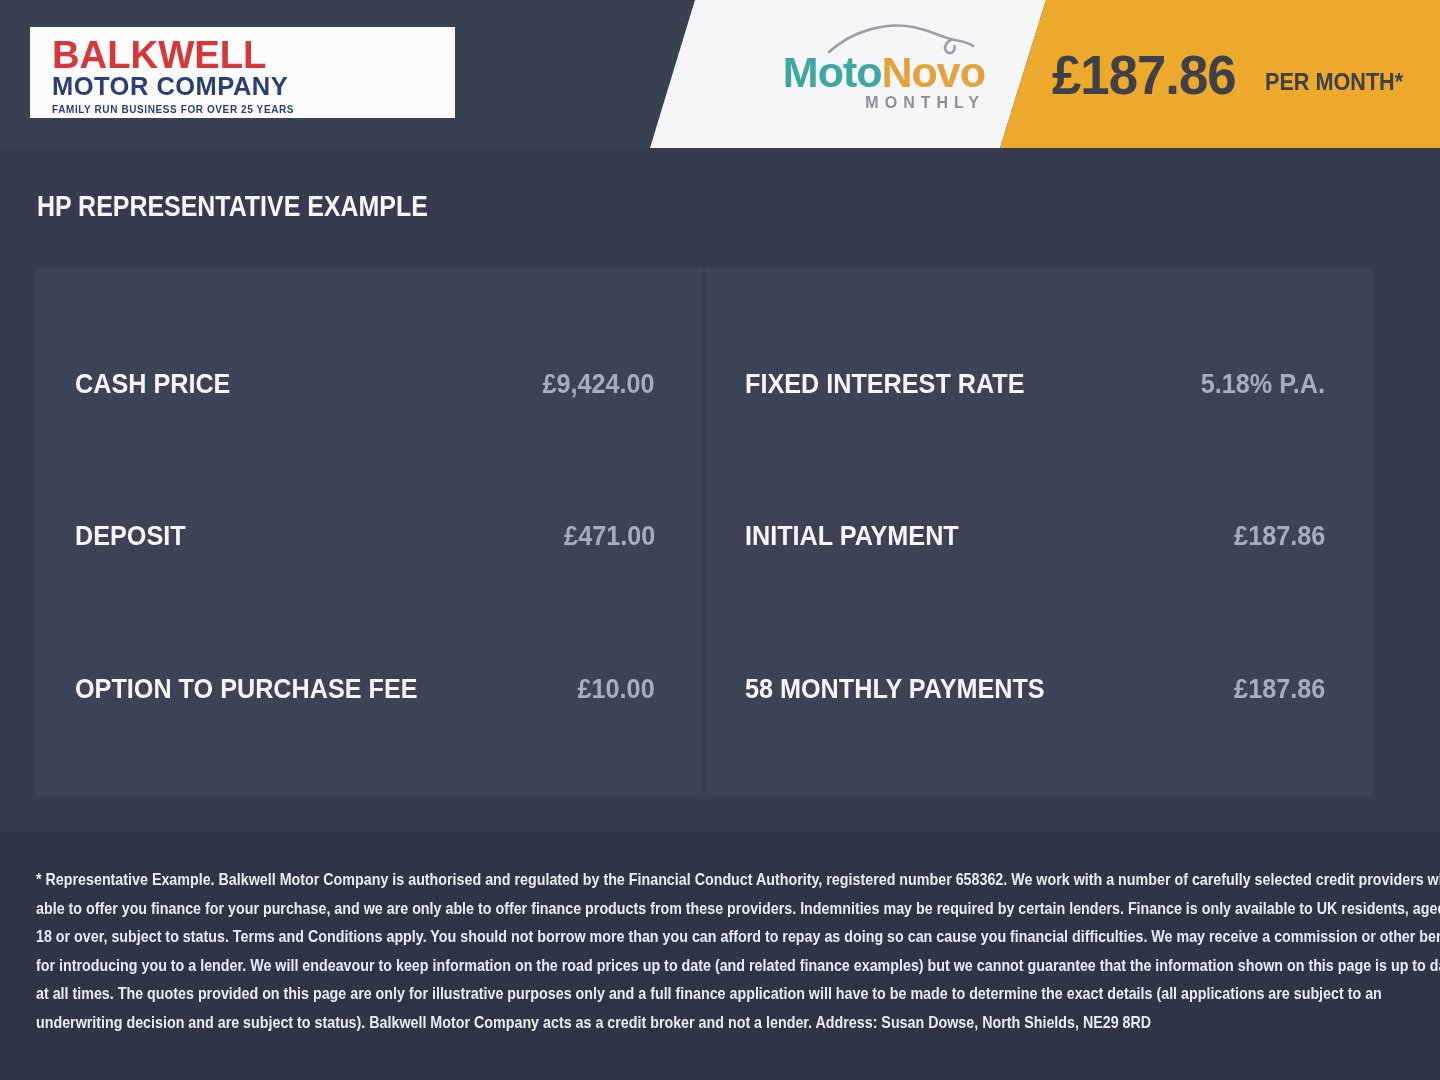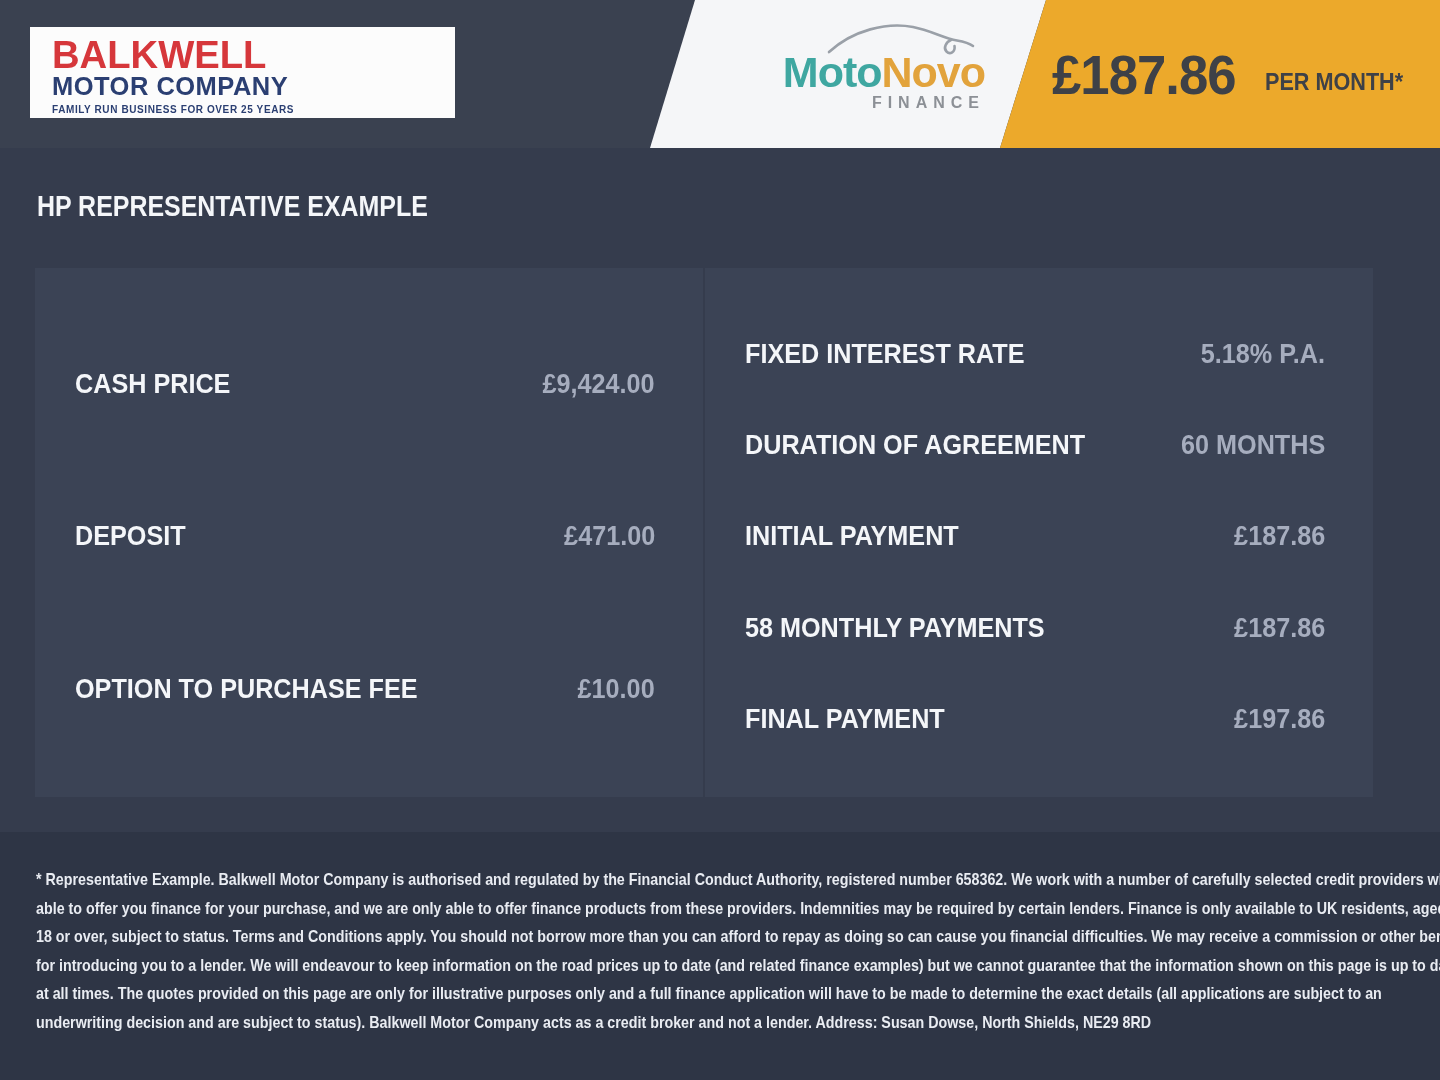--- a/index.html
+++ b/index.html
@@ -137,21 +137,21 @@
   </div>
 
   <div class="motonovo">
     <svg class="car-swoosh" width="150" height="42" viewBox="0 0 150 42">
       <path d="M4 36 C28 14, 62 6, 88 11 C106 14.5, 118 22, 132 24.5 C139 25.7, 144 27, 148 30" stroke="#9AA0A8" stroke-width="2.6" fill="none" stroke-linecap="round"></path>
       <path d="M126 24 c-5 2 -8 8 -4.5 11.5 c3.5 3.5 9 0.5 8 -5.5" stroke="#9AA0A8" stroke-width="2.6" fill="none" stroke-linecap="round"></path>
     </svg>
     <div class="motonovo-name">
       <span class="moto">Moto</span><span class="novo">Novo</span>
     </div>
-    <div class="motonovo-sub">FINANCE</div>
+    <div class="motonovo-sub">MONTHLY</div>
   </div>
 
   <div class="price-block">
     <div class="price-amount">£187.86</div>
     <div class="price-period">PER MONTH*</div>
   </div>
 </div>
 
 <div class="page-title">HP REPRESENTATIVE EXAMPLE</div>
 
@@ -169,34 +169,26 @@
     <span class="row-value">£10.00</span>
   </div>
 </div>
 
 <div class="panel panel-right">
   <div class="row">
     <span class="row-label">FIXED INTEREST RATE</span>
     <span class="row-value">5.18% P.A.</span>
   </div>
   <div class="row">
-    <span class="row-label">DURATION OF AGREEMENT</span>
-    <span class="row-value">60 MONTHS</span>
-  </div>
-  <div class="row">
     <span class="row-label">INITIAL PAYMENT</span>
     <span class="row-value">£187.86</span>
   </div>
   <div class="row">
     <span class="row-label">58 MONTHLY PAYMENTS</span>
     <span class="row-value">£187.86</span>
-  </div>
-  <div class="row">
-    <span class="row-label">FINAL PAYMENT</span>
-    <span class="row-value">£197.86</span>
   </div>
 </div>
 
 <div class="footer">
   <div class="footer-line">* Representative Example. Balkwell Motor Company is authorised and regulated by the Financial Conduct Authority, registered number 658362. We work with a number of carefully selected credit providers who may be</div>
   <div class="footer-line">able to offer you finance for your purchase, and we are only able to offer finance products from these providers. Indemnities may be required by certain lenders. Finance is only available to UK residents, aged</div>
   <div class="footer-line">18 or over, subject to status. Terms and Conditions apply. You should not borrow more than you can afford to repay as doing so can cause you financial difficulties. We may receive a commission or other benefits</div>
   <div class="footer-line">for introducing you to a lender. We will endeavour to keep information on the road prices up to date (and related finance examples) but we cannot guarantee that the information shown on this page is up to date</div>
   <div class="footer-line">at all times. The quotes provided on this page are only for illustrative purposes only and a full finance application will have to be made to determine the exact details (all applications are subject to an</div>
   <div class="footer-line">underwriting decision and are subject to status). Balkwell Motor Company acts as a credit broker and not a lender. Address: Susan Dowse, North Shields, NE29 8RD</div>

